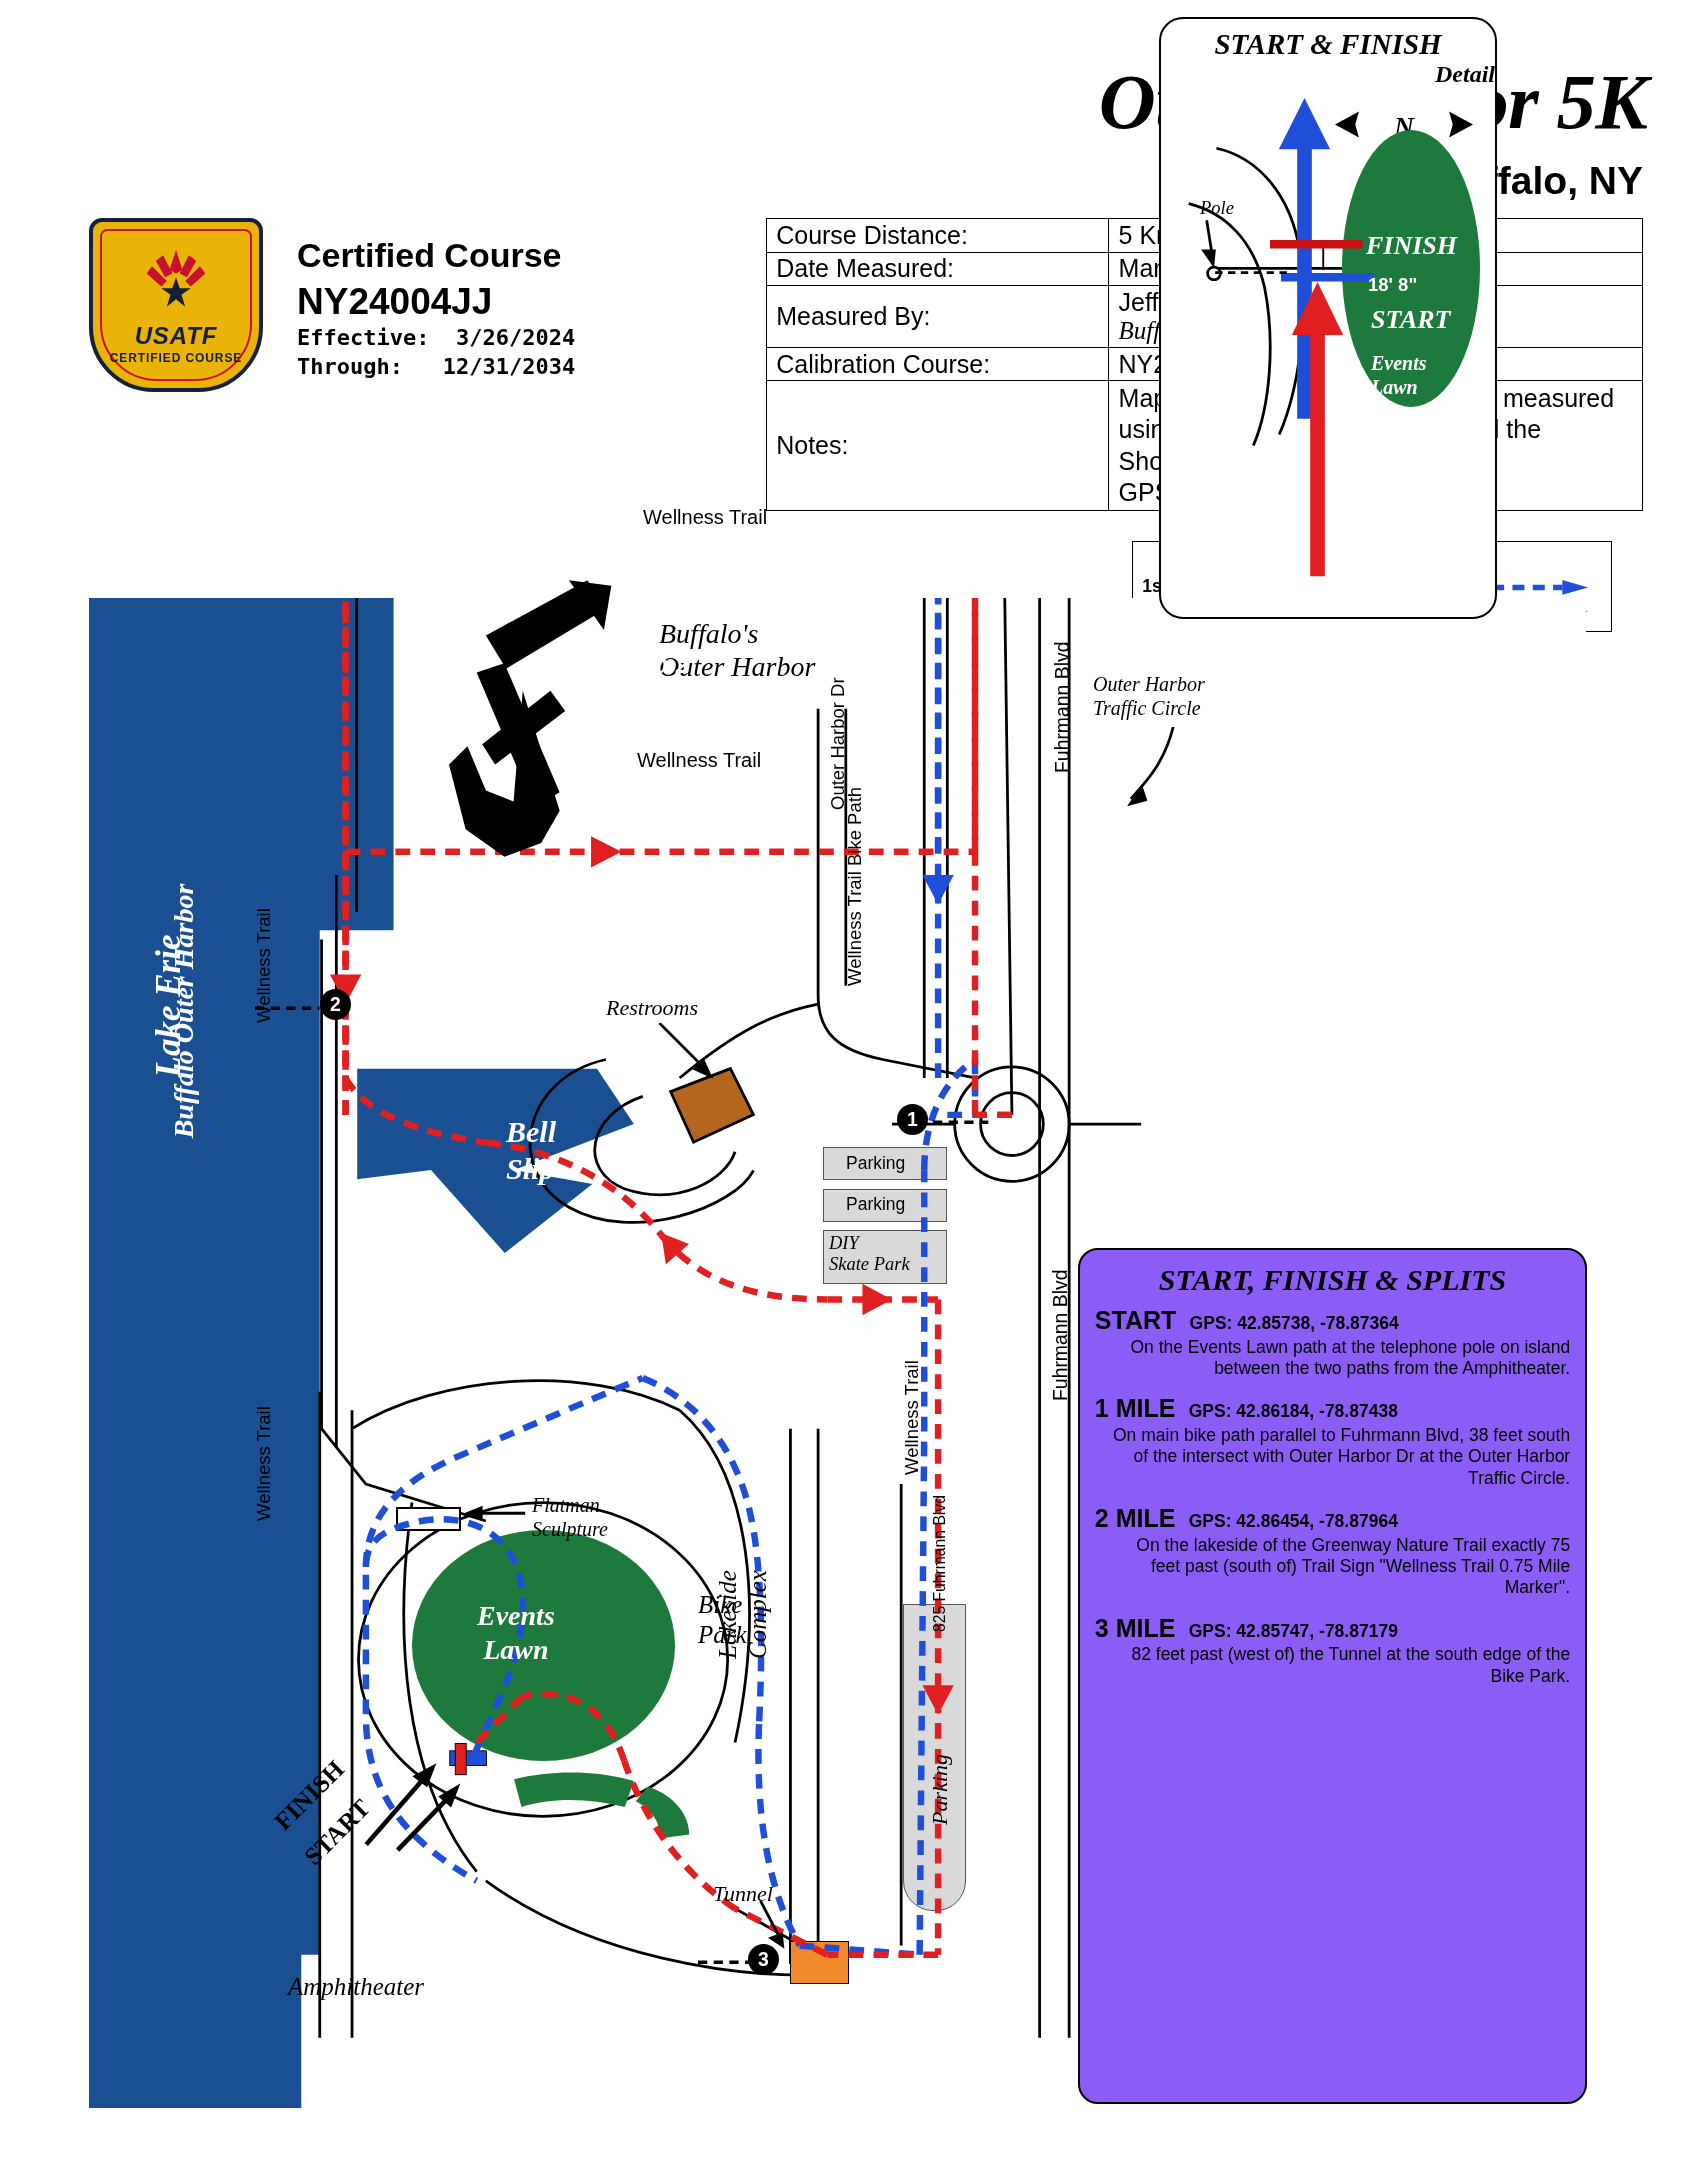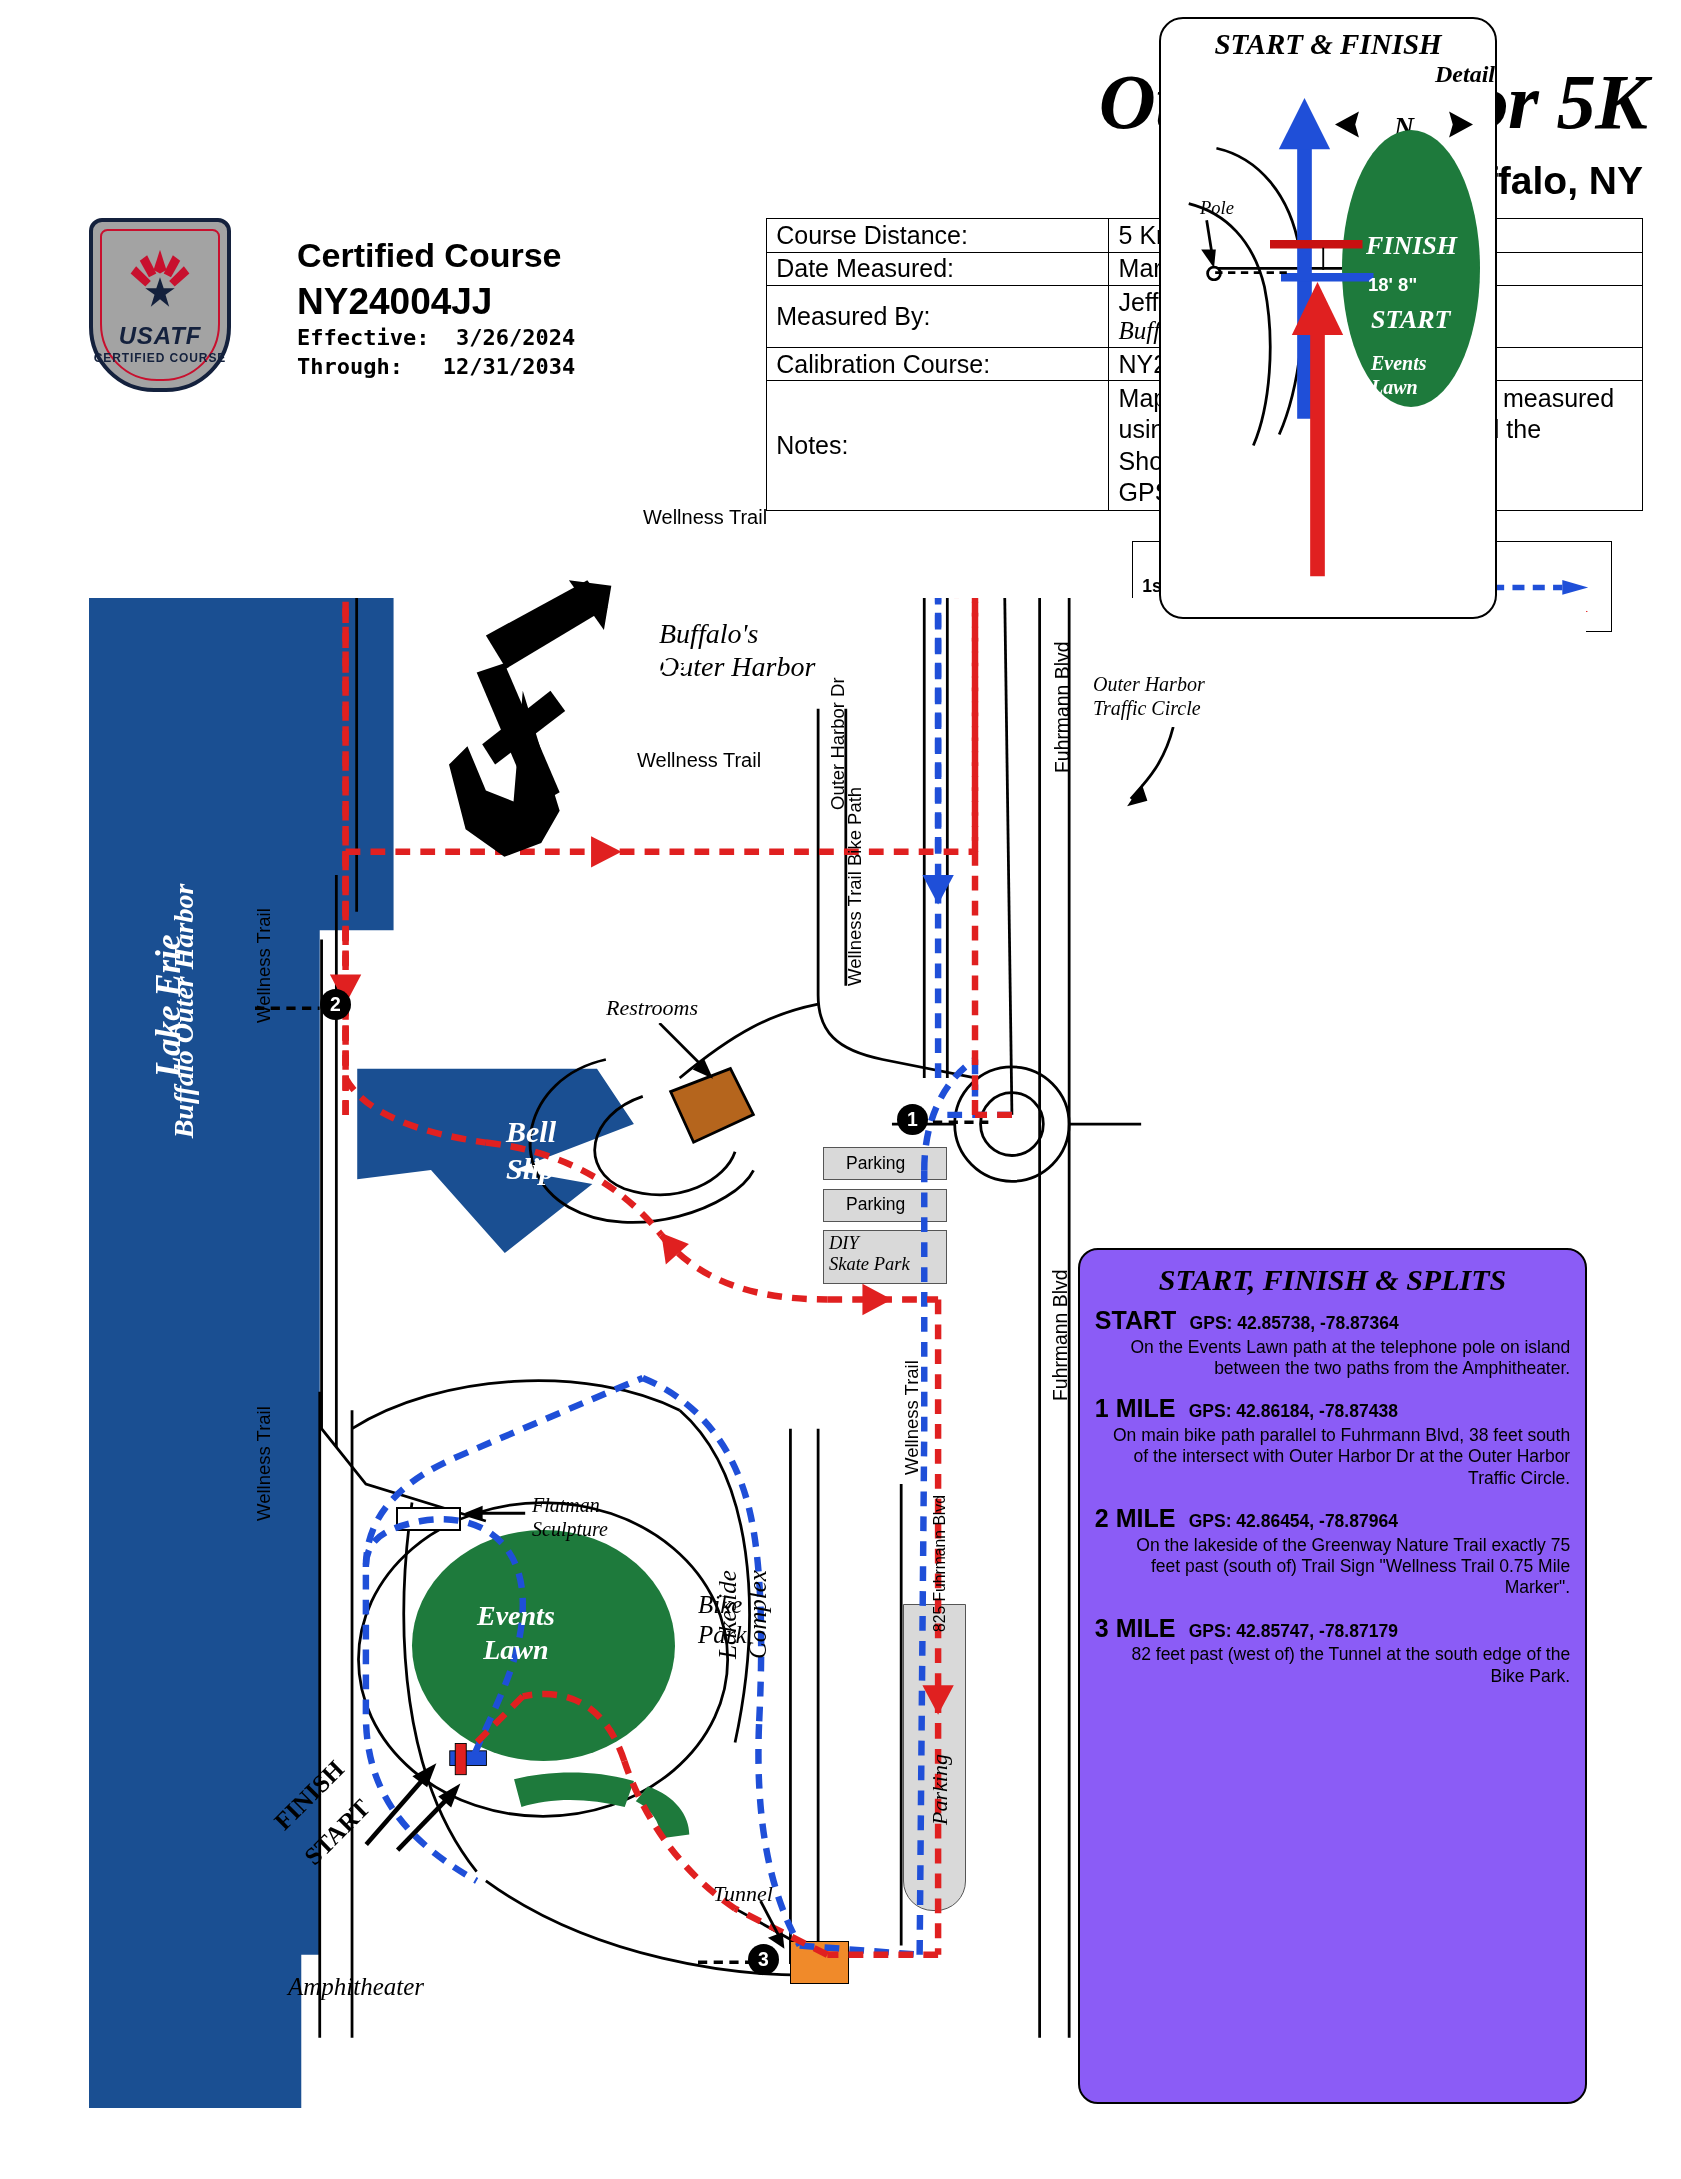--- a/index.html
+++ b/index.html
@@ -13,22 +13,22 @@
   #title{
     right:35px;top:57px;font-family:"Liberation Serif",serif;font-style:italic;
     font-size:79px;font-weight:700;letter-spacing:-0.9px;white-space:nowrap;
   }
   #subtitle{
     right:39px;top:159px;font-size:39px;font-weight:700;white-space:nowrap;
   }
   
   #badge{left:89px;top:218px;width:175px;height:175px;}
   .badge-shield{
-    position:absolute;left:0;top:0;width:142px;height:174px;
-    background:#a3a3a3;border:4.6px solid #14213d;
+    position:absolute;left:0;top:0;width:174px;height:174px;
+    background:#eab308;border:4.6px solid #14213d;
     border-radius:13px 13px 65px 65px;box-sizing:border-box;
   }
   .badge-inner{
     position:absolute;left:7.4px;top:7.4px;right:7.4px;bottom:7.4px;
     border:2.8px solid #c8102e;border-radius:7.4px 7.4px 57px 57px;box-sizing:border-box;
   }
   .badge-wings{position:absolute;left:50%;top:24px;transform:translateX(-50%);}
   .badge-usatf{
     position:absolute;left:0;right:0;top:100px;text-align:center;
     font-size:24px;font-weight:700;font-style:italic;letter-spacing:0.9px;color:#14213d;

